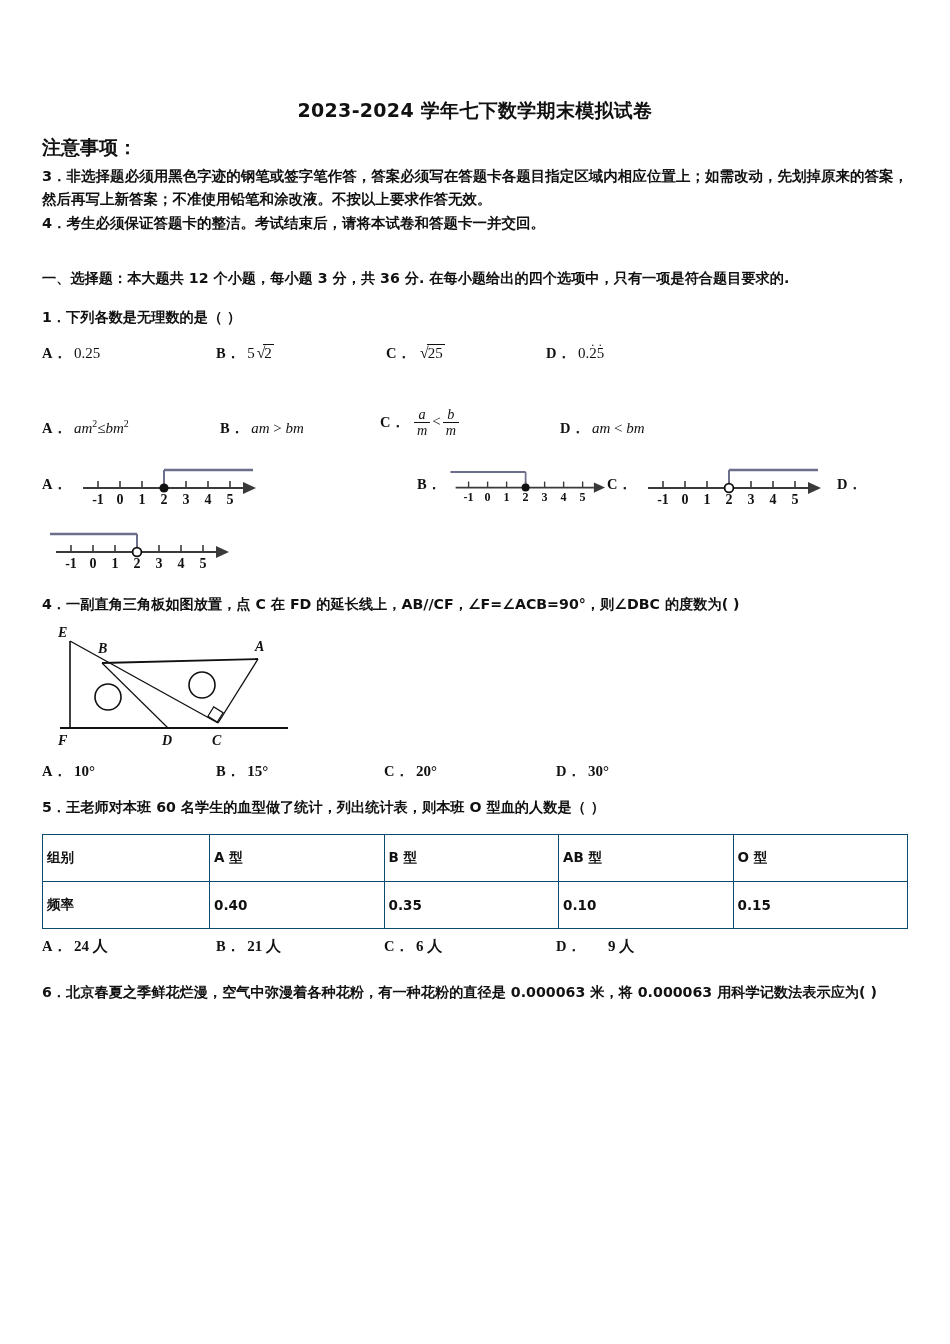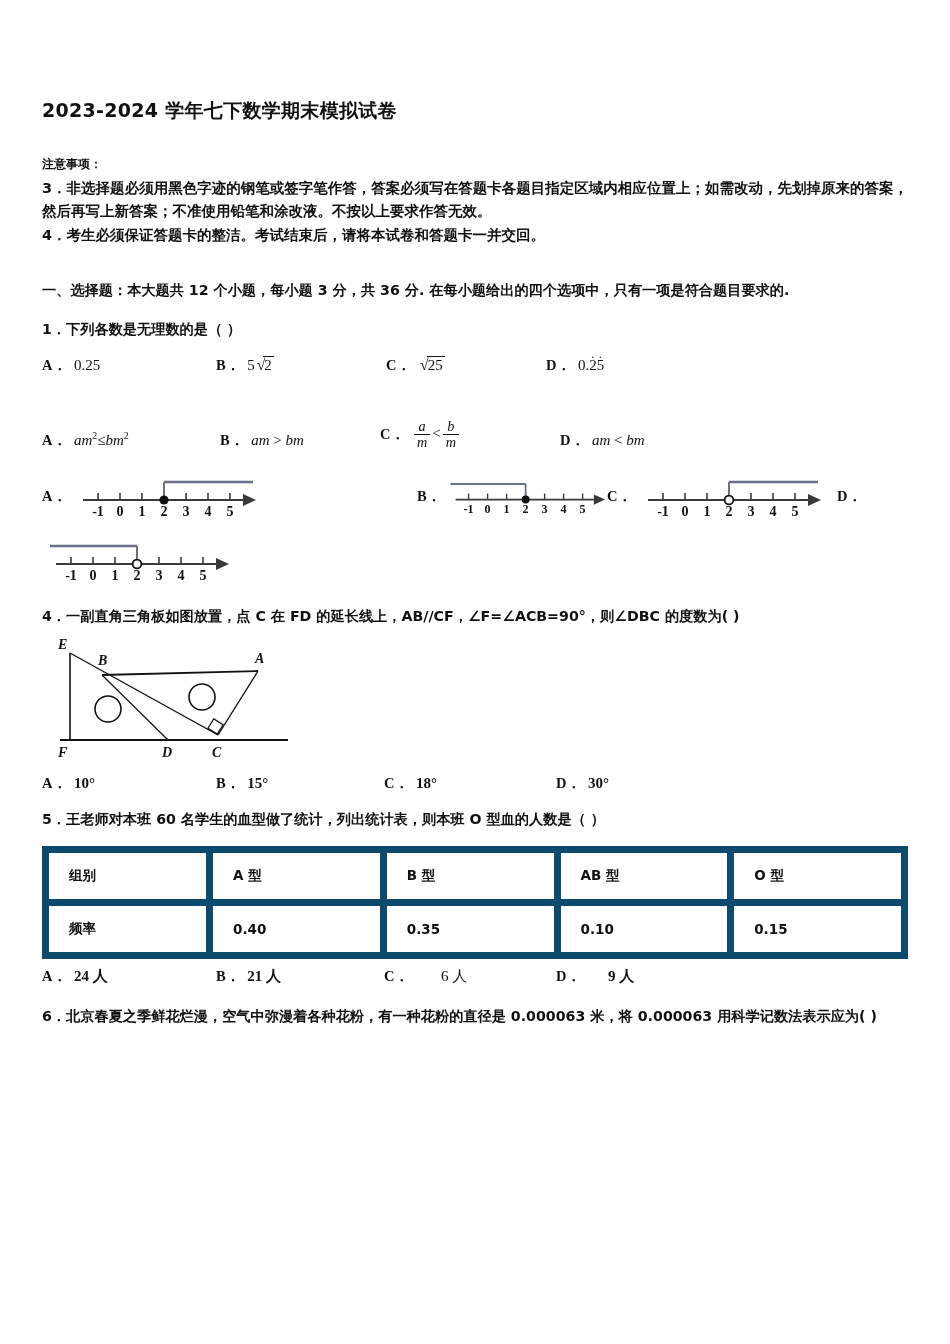--- a/index.html
+++ b/index.html
@@ -14,33 +14,33 @@
   .page {
     position: relative;
     width: 950px;
     height: 1344px;
     background: #ffffff;
     overflow: hidden;
     box-sizing: border-box;
     padding: 0 42px;
   }
   .doc-title {
-    text-align: left;
+    text-align: center;
     font-family: "DejaVu Sans", "Liberation Sans", sans-serif;
     font-weight: bold;
     font-size: 19px;
     letter-spacing: 0.3px;
     margin: 0;
     padding-top: 98px;
   }
   .notice-heading {
     font-family: Liberation Mono, monospace;
     font-weight: bold;
-    font-size: 12px;
-    margin-top: 32px;
+    font-size: 19px;
+    margin-top: 11px;
     margin-bottom: 4px;
   }
   .notice-item {
     font-family: "DejaVu Sans", "Liberation Sans", sans-serif;
     font-weight: bold;
     font-size: 14.5px;
     line-height: 1.62;
     text-align: justify;
     margin: 0;
   }
@@ -121,22 +121,22 @@
   
   .stat-table {
     border-collapse: collapse;
     width: 866px;
     margin-top: 14px;
     font-family: "DejaVu Sans", "Liberation Sans", sans-serif;
     font-weight: bold;
     font-size: 13.5px;
   }
   .stat-table td {
-    border: 7px solid #0c4a6e;
-    padding: 12px 10px 12px 20px;
+    border: 1px solid #0c4a6e;
+    padding: 12px 10px 12px 4px;
     height: 22px;
     vertical-align: middle;
   }
   .stat-table td:first-child { width: 168px; }
   .stat-table td { width: 174px; }
   .geo-fig { margin-top: 6px; margin-left: 8px; }
 </style>
 </head>
 <body>
 
@@ -331,21 +331,21 @@
       <div class="opt" style="width:174px;">
         <span class="opt-lbl">A．</span>
         <span class="opt-val" style="font-weight:bold;">10°</span>
       </div>
       <div class="opt" style="width:168px;">
         <span class="opt-lbl">B．</span>
         <span class="opt-val" style="font-weight:bold;text-align:center;">15°</span>
       </div>
       <div class="opt" style="width:172px;">
         <span class="opt-lbl">C．</span>
-        <span class="opt-val" style="font-weight:bold;">18°</span>
+        <span class="opt-val" style="font-weight:bold;">20°</span>
       </div>
       <div class="opt">
         <span class="opt-lbl">D．</span>
         <span class="opt-val" style="font-weight:bold;">30°</span>
       </div>
     </div>
   </div>
 
   <div class="q-block" style="margin-top:14px;">
     <p class="q-stem"><span>5．</span><span>王老师对本班 60 名学生的血型做了统计，列出统计表，则本班 O 型血的人数是（    ）</span></p>
@@ -373,26 +373,26 @@
       <div class="opt" style="width:174px;">
         <span class="opt-lbl">A．</span>
         <span class="opt-val" style="font-weight:bold;">24 人</span>
       </div>
       <div class="opt" style="width:168px;">
         <span class="opt-lbl">B．</span>
         <span class="opt-val" style="font-weight:bold;">21 人</span>
       </div>
       <div class="opt" style="width:172px;">
         <span class="opt-lbl">C．</span>
-        <span class="opt-val" style="font-weight:normal;margin-left:25px;">6 人</span>
+        <span class="opt-val" style="font-weight:bold;">6 人</span>
       </div>
       <div class="opt">
         <span class="opt-lbl">D．</span>
         <span class="opt-val" style="font-weight:bold;margin-left:20px;">9 人</span>
       </div>
     </div>
   </div>
 
-  <div class="q-block" style="margin-top:18px;">
+  <div class="q-block" style="margin-top:24px;">
     <p class="q-stem"><span>6．</span><span>北京春夏之季鲜花烂漫，空气中弥漫着各种花粉，有一种花粉的直径是 0.000063 米，将 0.000063 用科学记数法表示应为(  )</span></p>
   </div>
 
 </div>
 
 </body></html>

